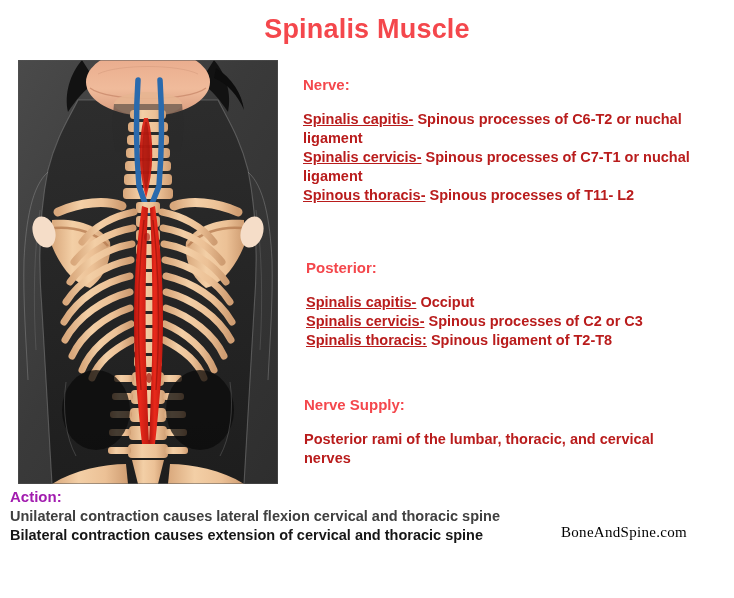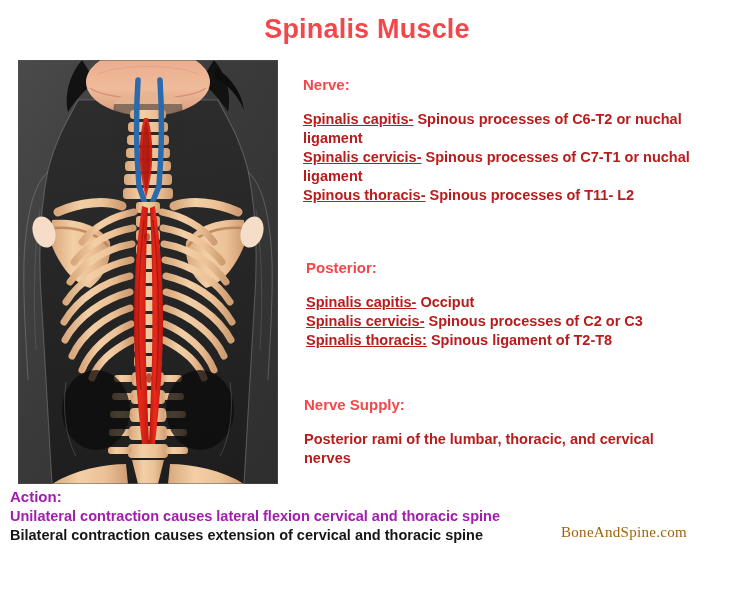--- a/index.html
+++ b/index.html
@@ -68,28 +68,28 @@
     color:#a21caf;
     font-size:15px;
     font-weight:bold;
     margin:0 0 2px 0;
   }
   .action-line{
     font-size:14.5px;
     line-height:19px;
     margin:0;
   }
-  .action-line.uni{color:#a21caf;font-weight:bold;}
+  .action-line.uni{color:#404040;font-weight:bold;}
   .action-line.bi{color:#161616;font-weight:bold;}
 
   
   .watermark{
     position:absolute;
     left:561px;top:524px;
-    color:#a16207;
+    color:#000000;
     font-family:"Liberation Serif", serif;
     font-size:15px;
     letter-spacing:0.3px;
     white-space:nowrap;
   }
 </style>
 </head>
 <body>
 
 <div class="page">

